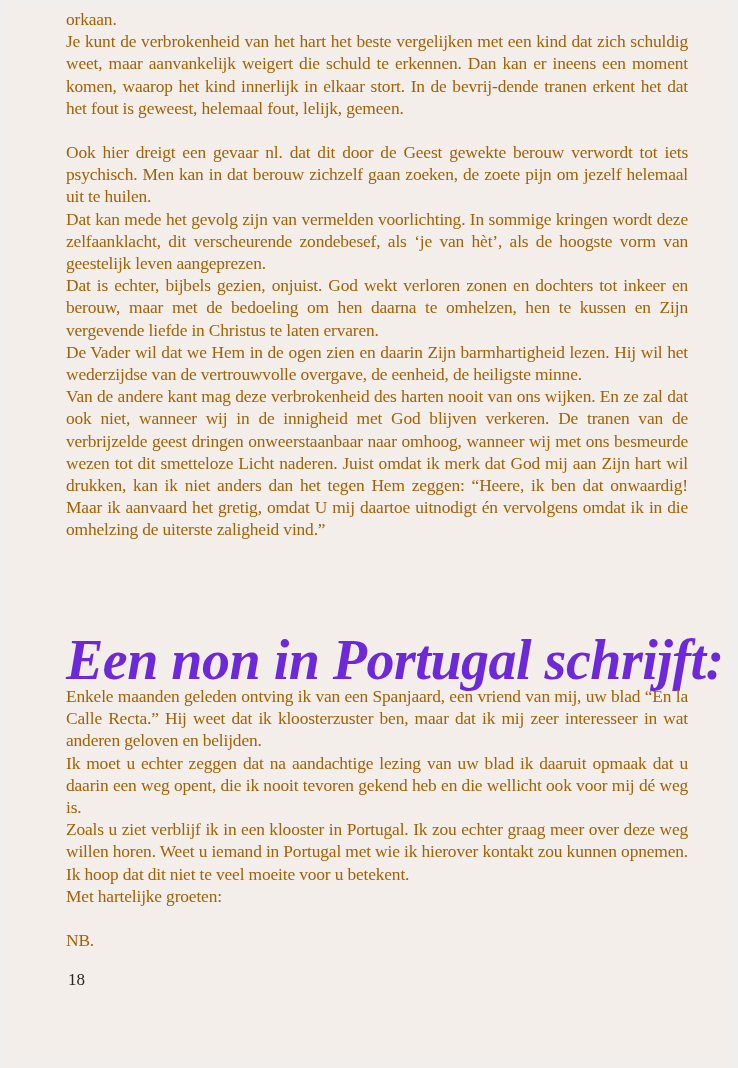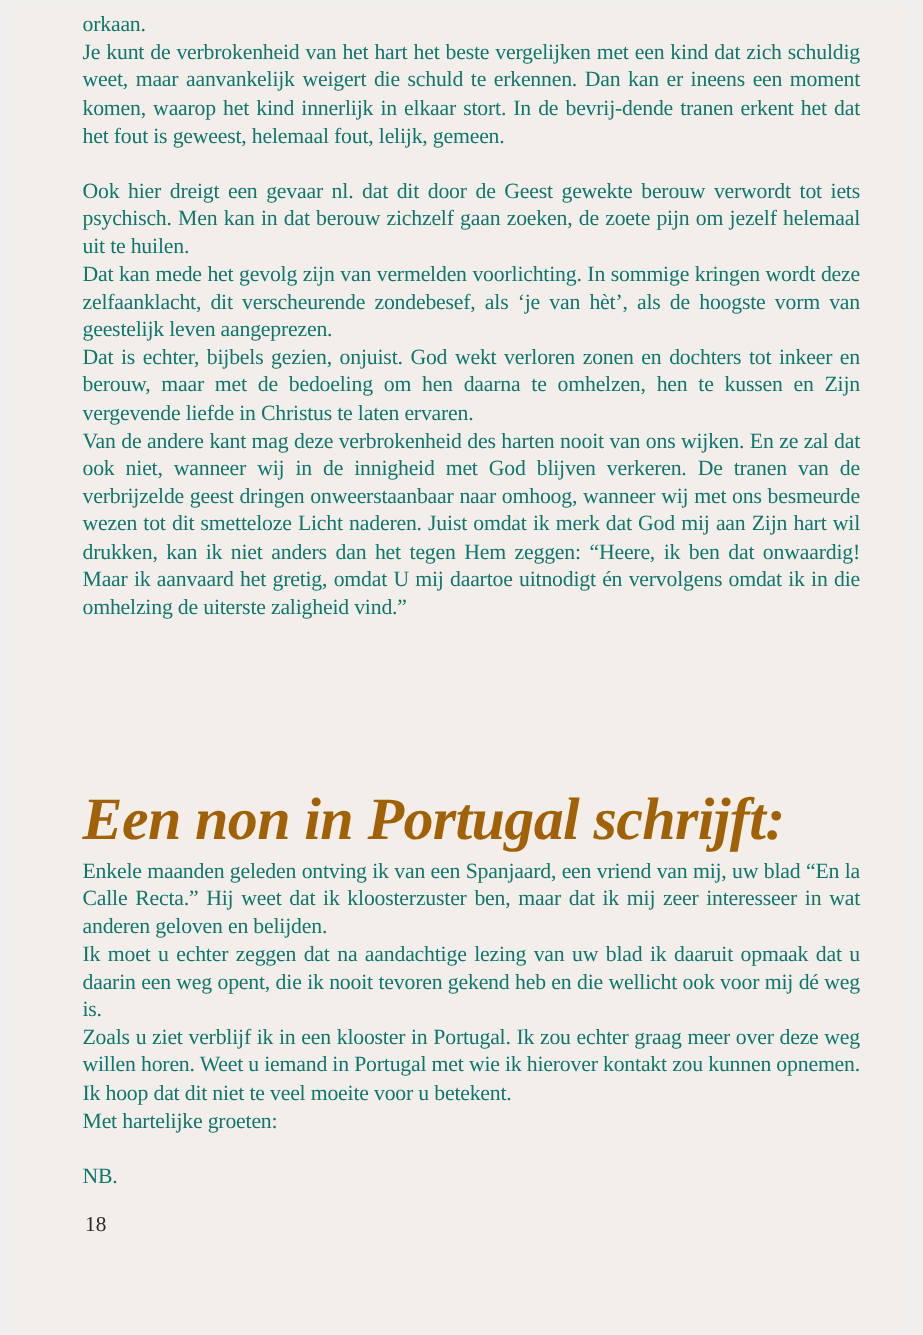--- a/index.html
+++ b/index.html
@@ -9,52 +9,53 @@
     position: relative; overflow: hidden;
   }
   .page {
     position: absolute; left: 10px; top: 6px; width: 716px; height: 1058px;
     background: #f3eeea;
   }
   .text {
     position: absolute; left: 56px; width: 622px;
     font-family: "Liberation Serif", serif;
     font-size: 17.4px; line-height: 22.2px;
-    color: #0f766e;
+    color: #a16207;
     text-align: justify;
     letter-spacing: -0.15px;
   }
   .text p { margin: 0; }
   .text p.last { text-align-last: left; }
   .gap { height: 22px; }
   .heading {
     position: absolute; left: 56px; top: 622px;
     font-family: "Liberation Serif", serif;
     font-style: italic; font-weight: bold;
-    font-size: 48px; letter-spacing: -0.5px;
-    color: #a16207; margin: 0;
+    font-size: 56px; letter-spacing: -0.5px;
+    color: #6d28d9; margin: 0;
   }
   .pagenum {
     position: absolute; left: 58px; top: 964px;
     font-family: "Liberation Serif", serif;
     font-size: 17px; color: #2a2625;
   }
 </style>
 </head>
 <body>
 
 <div class="page">
 
   <div class="text" style="top:2px;">
     <p class="last">orkaan.</p>
     <p class="last">Je kunt de verbrokenheid van het hart het beste vergelijken met een kind dat zich schuldig weet, maar aanvankelijk weigert die schuld te erkennen. Dan kan er ineens een moment komen, waarop het kind innerlijk in elkaar stort. In de bevrij-dende tranen erkent het dat het fout is geweest, helemaal fout, lelijk, gemeen.</p>
     <div class="gap"></div>
     <p class="last">Ook hier dreigt een gevaar nl. dat dit door de Geest gewekte berouw verwordt tot iets psychisch. Men kan in dat berouw zichzelf gaan zoeken, de zoete pijn om jezelf helemaal uit te huilen.</p>
     <p class="last">Dat kan mede het gevolg zijn van vermelden voorlichting. In sommige kringen wordt deze zelfaanklacht, dit verscheurende zondebesef, als ‘je van hèt’, als de hoogste vorm van geestelijk leven aangeprezen.</p>
     <p class="last">Dat is echter, bijbels gezien, onjuist. God wekt verloren zonen en dochters tot inkeer en berouw, maar met de bedoeling om hen daarna te omhelzen, hen te kussen en Zijn vergevende liefde in Christus te laten ervaren.</p>
+    <p class="last">De Vader wil dat we Hem in de ogen zien en daarin Zijn barmhartigheid lezen. Hij wil het wederzijdse van de vertrouwvolle overgave, de eenheid, de heiligste minne.</p>
     <p class="last">Van de andere kant mag deze verbrokenheid des harten nooit van ons wijken. En ze zal dat ook niet, wanneer wij in de innigheid met God blijven verkeren. De tranen van de verbrijzelde geest dringen onweerstaanbaar naar omhoog, wanneer wij met ons besmeurde wezen tot dit smetteloze Licht naderen. Juist omdat ik merk dat God mij aan Zijn hart wil drukken, kan ik niet anders dan het tegen Hem zeggen: “Heere, ik ben dat onwaardig! Maar ik aanvaard het gretig, omdat U mij daartoe uitnodigt én vervolgens omdat ik in die omhelzing de uiterste zaligheid vind.”</p>
   </div>
 
   <h2 class="heading">Een non in Portugal schrijft:</h2>
 
   <div class="text" style="top:679px;">
     <p class="last">Enkele maanden geleden ontving ik van een Spanjaard, een vriend van mij, uw blad “En la Calle Recta.” Hij weet dat ik kloosterzuster ben, maar dat ik mij zeer interesseer in wat anderen geloven en belijden.</p>
     <p class="last">Ik moet u echter zeggen dat na aandachtige lezing van uw blad ik daaruit opmaak dat u daarin een weg opent, die ik nooit tevoren gekend heb en die wellicht ook voor mij dé weg is.</p>
     <p class="last">Zoals u ziet verblijf ik in een klooster in Portugal. Ik zou echter graag meer over deze weg willen horen. Weet u iemand in Portugal met wie ik hierover kontakt zou kunnen opnemen. Ik hoop dat dit niet te veel moeite voor u betekent.</p>
     <p class="last">Met hartelijke groeten:</p>

